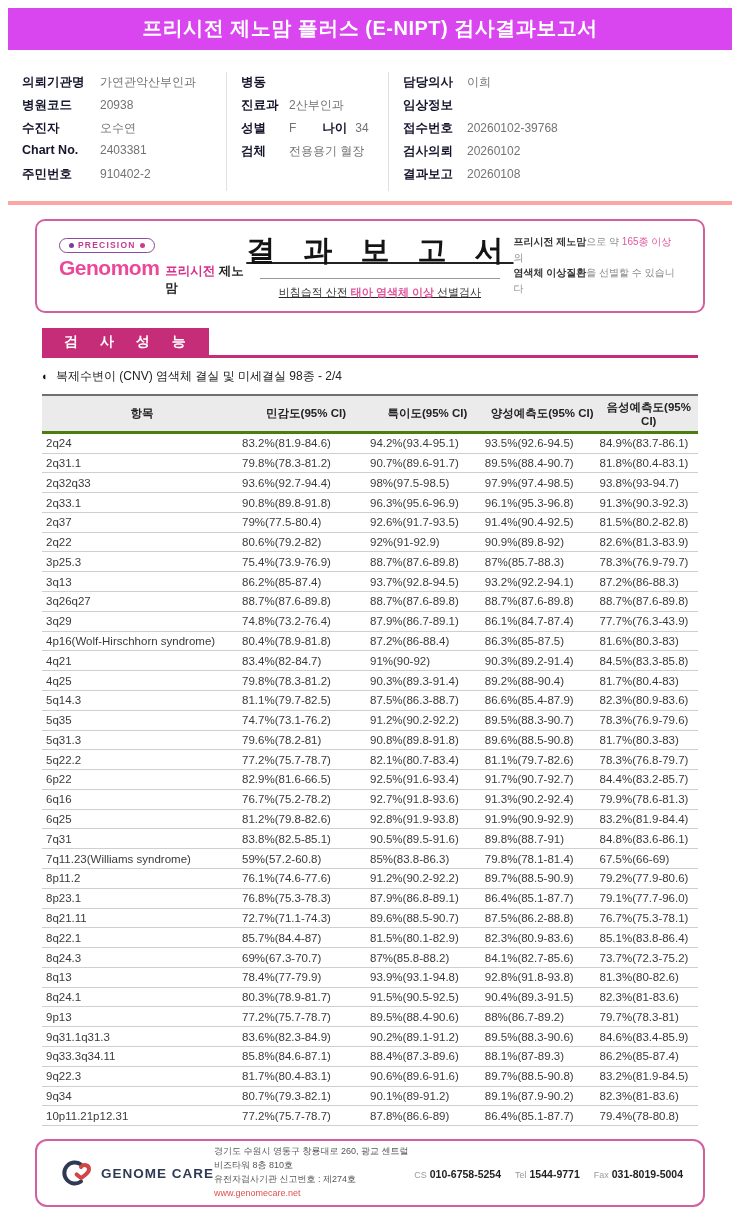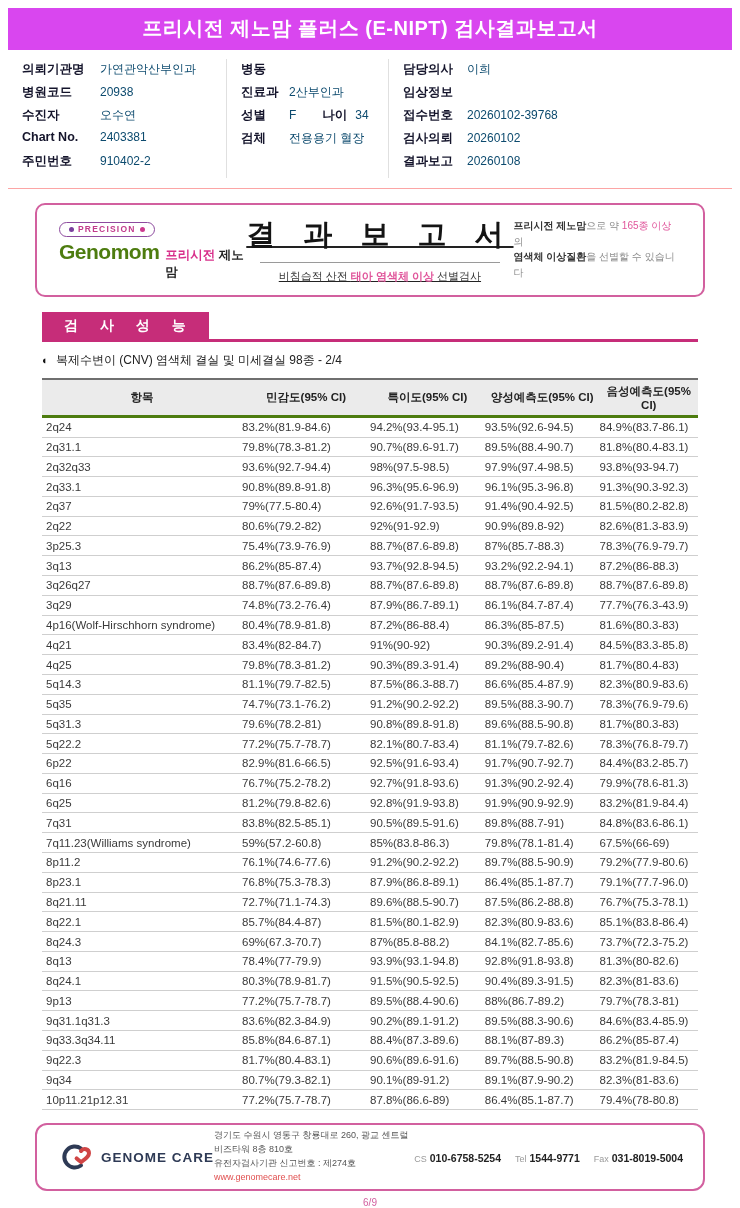--- a/index.html
+++ b/index.html
@@ -4,44 +4,44 @@
 <style>
   * { margin:0; padding:0; box-sizing:border-box; }
   html,body { width:740px; background:#ffffff; font-family:"Liberation Sans", sans-serif; color:#222; }
   .page { width:740px; height:1208px; padding-top:8px; background:#fff; overflow:hidden; }
 
   
   .titlebar { margin:0 8px; background:#d946ef; color:#fff; text-align:center;
               font-size:20px; font-weight:bold; padding:7px 0 8px; letter-spacing:0.5px; }
 
   
-  .patient-info { margin:0 8px; display:flex; padding:9px 0 10px; border-bottom:1px solid #fca5a5; }
+  .patient-info { margin:13px 8px; display:flex; padding:9px 0 10px; border-bottom:4px solid #fca5a5; }
   .pi-col { padding:2px 10px 2px 14px; }
   .pi-col.c1 { width:218px; }
   .pi-col.c2 { width:162px; border-left:1px solid #e0e0e0; }
   .pi-col.c3 { flex:1; border-left:1px solid #e0e0e0; }
   .pi-row { display:flex; align-items:baseline; min-height:23px; }
   .pi-label { font-weight:bold; color:#14142b; font-size:12.5px; min-width:78px; }
   .pi-col.c2 .pi-label { min-width:48px; }
   .pi-col.c3 .pi-label { min-width:64px; }
   .pi-label + .pi-value + .pi-label { min-width:0; margin-left:26px; margin-right:8px; }
-  .pi-value { color:#0c4a6e; font-size:12px; }
+  .pi-value { color:#737373; font-size:12px; }
 
   
   .card { margin:14px 35px 0; border:2px solid #d2609f; border-radius:10px; background:#fff; }
 
   .report-head { display:flex; align-items:center; padding:16px 22px 18px; height:94px; }
   .brand-block { width:208px; }
   .pill { display:inline-flex; align-items:center; gap:4px; border:1.5px solid #8d4a9e;
           border-radius:999px; padding:1.5px 9px; color:#c13a8c; font-size:8.5px;
           font-weight:bold; letter-spacing:1.2px; }
   .pill .dot { width:5px; height:5px; border-radius:50%; display:inline-block; }
   .dot-l { background:#7a3f9d; } .dot-r { background:#cc3a8e; }
   .brand-line { margin-top:3px; display:flex; align-items:baseline; gap:6px; }
-  .brand-en { font-size:21px; font-weight:800; color:#4d7c0f; letter-spacing:-0.5px; }
+  .brand-en { font-size:21px; font-weight:800; color:#ec4899; letter-spacing:-0.5px; }
   .brand-kr { font-size:12.5px; font-weight:bold; }
   .brand-kr .pink { color:#d8308b; } .brand-kr .dark { color:#222; }
   .report-title-block { flex:1; text-align:center;text-decoration:underline; }
   .report-title { font-size:29px; font-weight:800; color:#141414; letter-spacing:10px; white-space:nowrap; }
   .report-title-rule { width:240px; height:1px; background:#9a9a9a; margin:7px auto 6px; }
   .report-subtitle { font-size:11px; color:#333; }
   .report-subtitle .pink { color:#e0559b; font-weight:bold; }
   .side-note { width:186px; font-size:10px; color:#8a8a8a; line-height:1.55; text-align:left; }
   .side-note b { color:#333; }
   .side-note .pink { color:#e0559b; }

